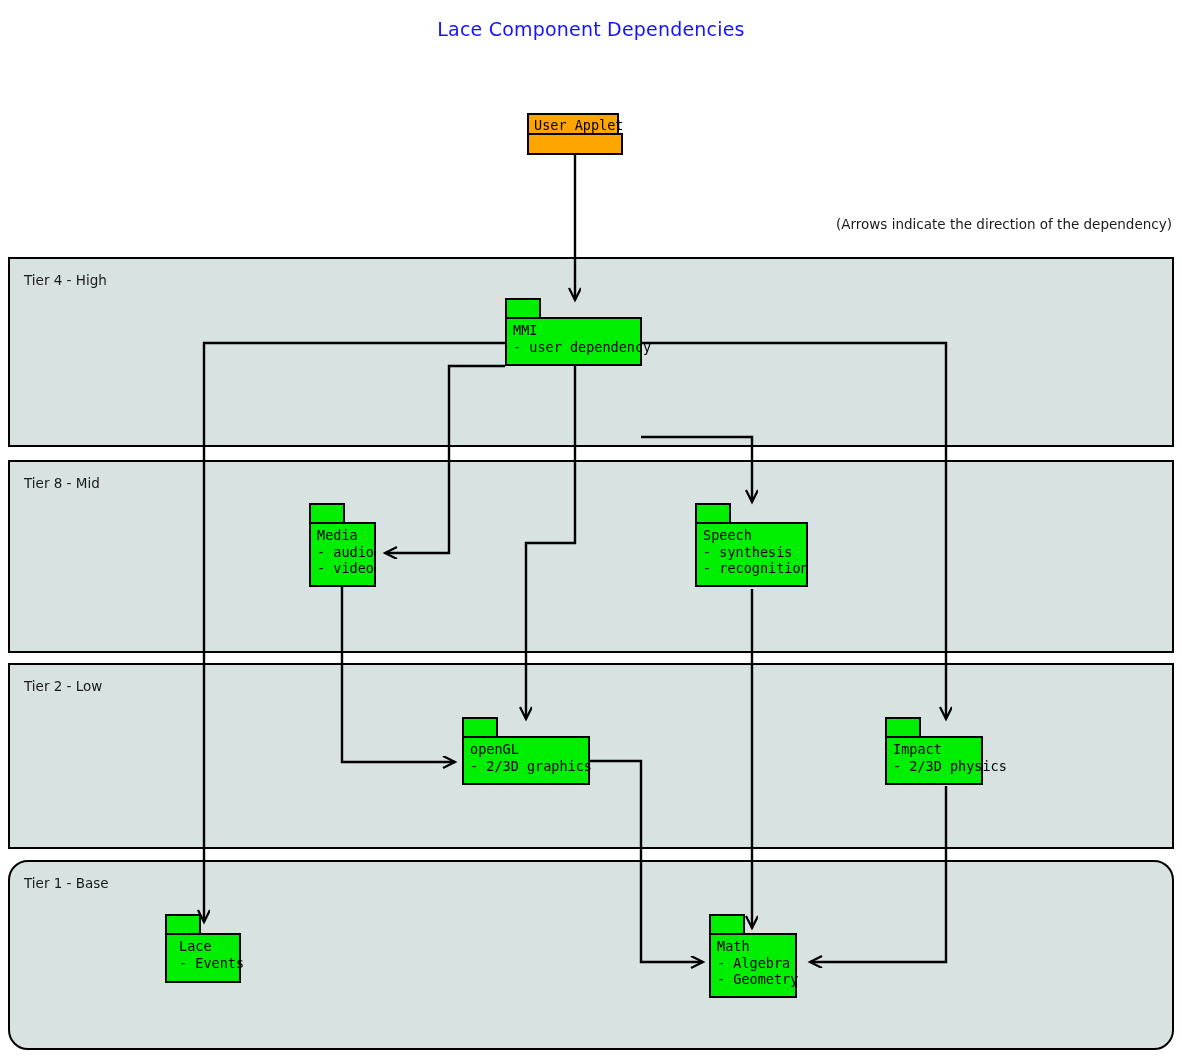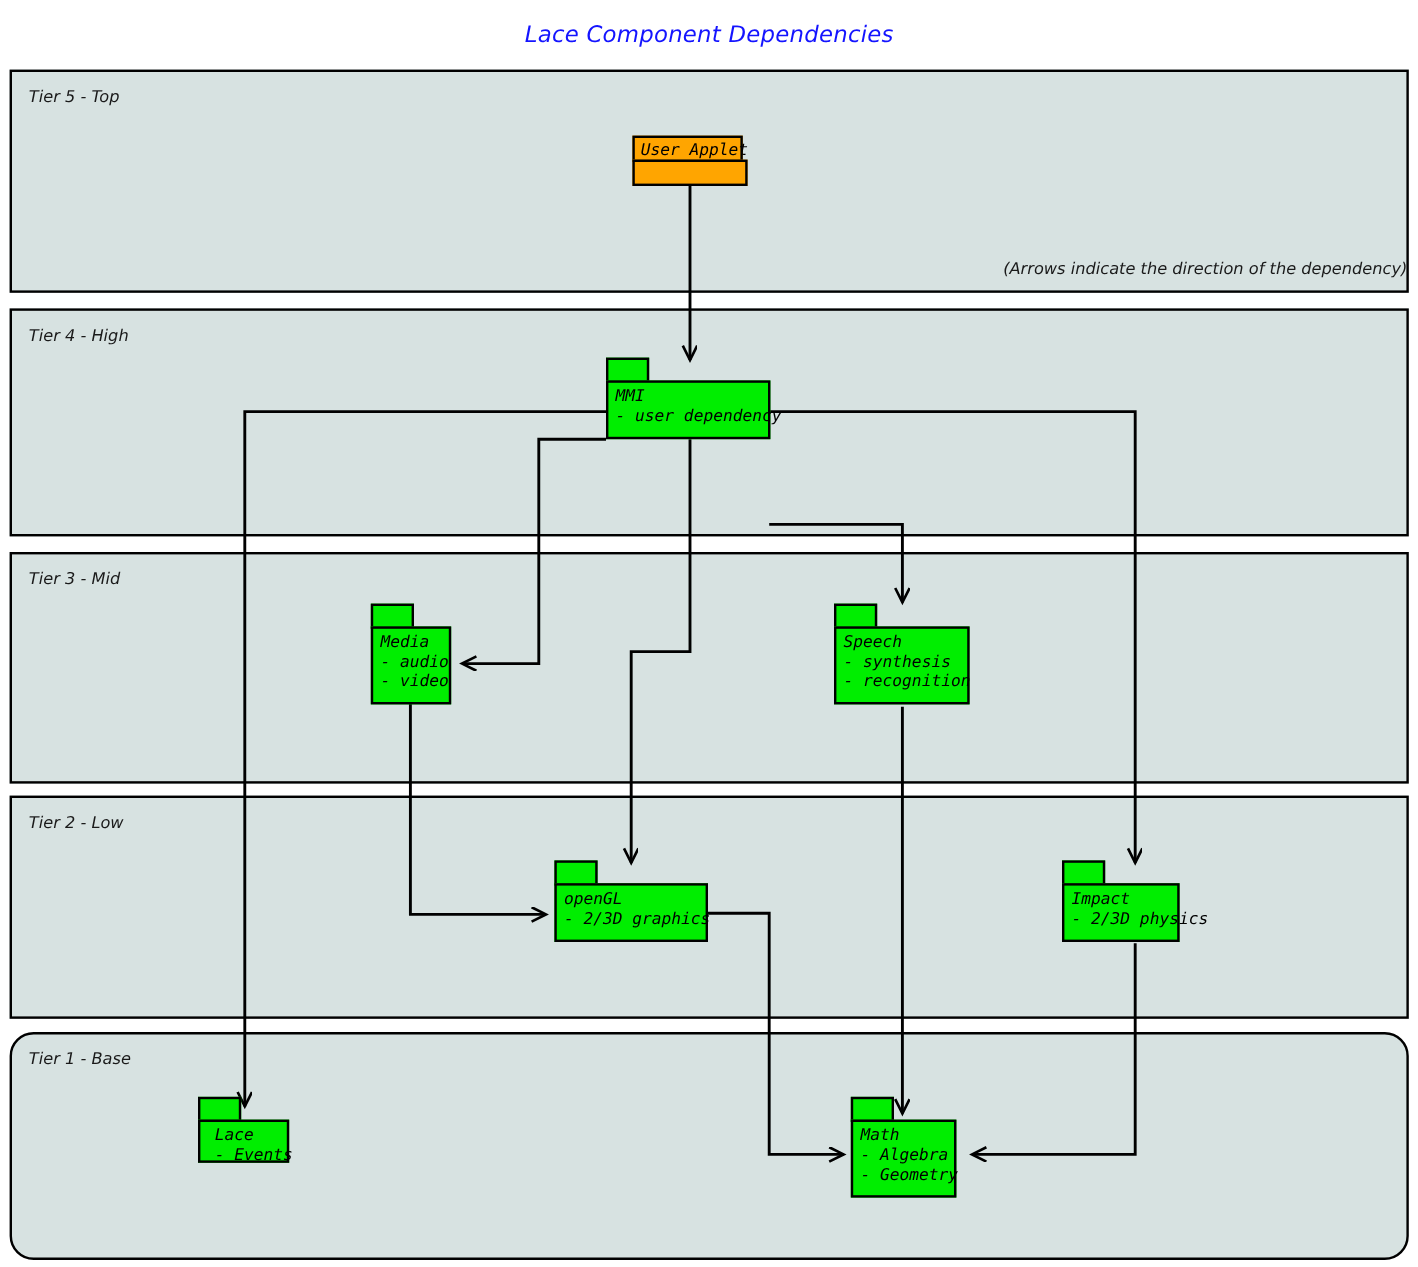--- a/index.html
+++ b/index.html
@@ -1,21 +1,21 @@
 <!DOCTYPE html>
 <html><head>
 <meta charset="utf-8">
 <style>
   html,body{margin:0;padding:0;}
   body{
     width:1182px;height:1056px;background:#ffffff;
     font-family:"DejaVu Sans", sans-serif;
     position:relative;overflow:hidden;
   }
-  #diagram{position:absolute;left:0;top:0;width:1182px;height:1056px;font-style:italic;}
+  #diagram{position:absolute;left:0;top:0;width:1182px;height:1056px;}
   .title{
     position:absolute;left:0;top:18px;width:1182px;text-align:center;
     color:#1414ff;font-size:19px;font-family:"DejaVu Sans",sans-serif;
     letter-spacing:0.2px;
   }
   .tier{
     position:absolute;background:#d7e2e1;border:2px solid #000000;
     box-sizing:border-box;
   }
   .tier-label{
@@ -47,31 +47,28 @@
   }
   svg.lines{position:absolute;left:0;top:0;width:1182px;height:1056px;pointer-events:none;}
 </style>
 </head>
 <body>
 
 <div id="diagram">
 
   <div class="title">Lace Component Dependencies</div>
 
-  <div class="tier" style="left:8px;top:58px;width:1166px;height:186px;">
-    <div class="tier-label">Tier 5 - Top</div>
-  </div>
   <div class="note" style="left:836px;top:216px;">(Arrows indicate the direction of the dependency)</div>
 
   <div class="tier" style="left:8px;top:257px;width:1166px;height:190px;">
     <div class="tier-label">Tier 4 - High</div>
   </div>
 
   <div class="tier" style="left:8px;top:460px;width:1166px;height:193px;">
-    <div class="tier-label">Tier 3 - Mid</div>
+    <div class="tier-label">Tier 8 - Mid</div>
   </div>
 
   <div class="tier" style="left:8px;top:663px;width:1166px;height:186px;">
     <div class="tier-label">Tier 2 - Low</div>
   </div>
 
   <div class="tier" style="left:8px;top:860px;width:1166px;height:190px;border-radius:20px;">
     <div class="tier-label">Tier 1 - Base</div>
   </div>
 
@@ -137,21 +134,21 @@
   </div>
 
   <div class="pkg green" style="left:885px;top:717px;width:122px;height:68px;">
     <div class="tab" style="width:36px;height:21px;"></div>
     <div class="body" style="top:19px;width:98px;height:49px;">Impact
 - 2/3D physics</div>
   </div>
 
   <div class="pkg green" style="left:165px;top:914px;width:76px;height:67px;">
     <div class="tab" style="width:36px;height:21px;"></div>
-    <div class="body" style="top:19px;width:76px;height:36px;padding-left:12px;">Lace
+    <div class="body" style="top:19px;width:76px;height:50px;padding-left:12px;">Lace
 - Events</div>
   </div>
 
   <div class="pkg green" style="left:709px;top:914px;width:64px;height:84px;">
     <div class="tab" style="width:36px;height:21px;"></div>
     <div class="body" style="top:19px;width:88px;height:65px;">Math
 - Algebra
 - Geometry</div>
   </div>
 

